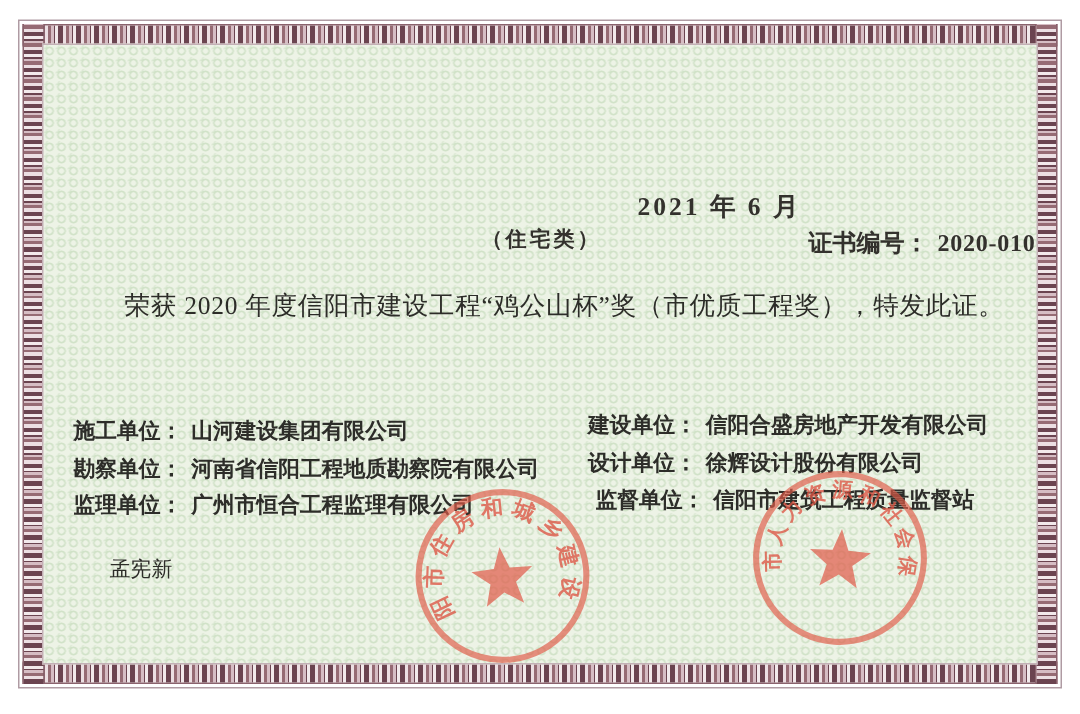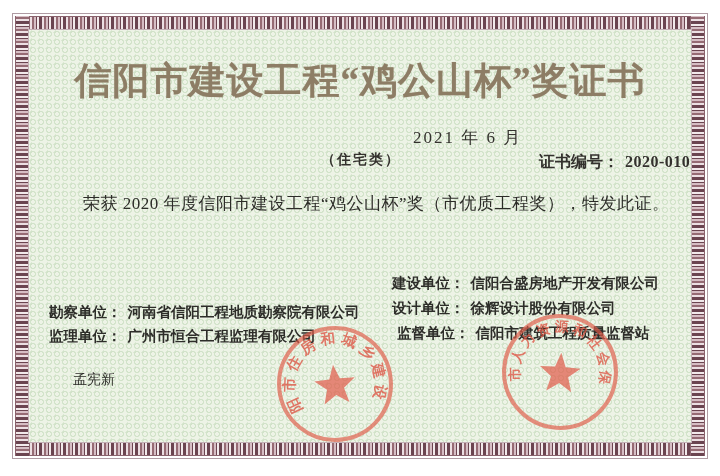--- a/index.html
+++ b/index.html
@@ -41,21 +41,21 @@
       radial-gradient(circle at 0px 0px, rgba(255,255,255,0) 1.6px, rgba(186,212,176,.35) 2px 2.8px, rgba(255,255,255,0) 3.2px);
     background-size:8px 8px;
     border:1px solid #c3b0b6;
   }
   .abs{position:absolute;white-space:nowrap;}
   .title{
     left:0;right:0;top:26px;text-align:center;
     font-size:37px;font-weight:bold;letter-spacing:1px;color:#8d7d65;
     text-shadow:0 0 1px rgba(141,125,101,.35);
   }
-  .date{left:384px;top:96px;font-size:17px;font-weight:normal;color:#33312d;letter-spacing:2px;}
+  .date{left:396px;top:96px;font-size:17px;font-weight:bold;color:#33312d;letter-spacing:2px;}
   .category{left:292px;top:121px;font-size:14px;font-weight:bold;color:#33312d;letter-spacing:2px;}
   .certno{left:510px;top:122px;font-size:16px;font-weight:bold;color:#33312d;}
   .certno .num{margin-left:6px;letter-spacing:.5px;}
   .recipient{
     left:16px;top:150px;font-size:18px;color:#474e46;letter-spacing:1.5px;
     font-family:"Liberation Serif","DejaVu Serif",serif;font-weight:600;
   }
   .body-text{
     position:absolute;left:20px;right:18px;top:159px;
     font-size:17px;line-height:30px;font-weight:normal;color:#2c2c28;
@@ -83,33 +83,35 @@
 
 <div class="cert">
   <div class="frame-outline"></div>
   <div class="band h top"></div>
   <div class="band h bot"></div>
   <div class="band v left"></div>
   <div class="band v right"></div>
 
   <div class="paper">
 
-    <div class="abs title">信阳市建设工程“鸡公山杯”奖证书</div>
 
     <div class="abs date">2021 年 6 月</div>
 
     <div class="abs category">（住宅类）</div>
 
     <div class="abs certno">
       <span>证书编号：</span><span class="num">2020-010</span>
     </div>
 
 
     <div class="body-text">荣获 2020 年度信阳市建设工程“鸡公山杯”奖（市优质工程奖），特发此证。</div>
 
+    <div class="abs unit-row u-l0">
+      <span class="lab">施工单位：</span><span>山河建设集团有限公司</span>
+    </div>
     <div class="abs unit-row u-l2">
       <span class="lab">监理单位：</span><span>广州市恒合工程监理有限公司</span>
     </div>
     <div class="abs unit-row u-l1">
       <span class="lab">勘察单位：</span><span>河南省信阳工程地质勘察院有限公司</span>
     </div>
     <div class="abs unit-row u-r0">
       <span class="lab">建设单位：</span><span>信阳合盛房地产开发有限公司</span>
     </div>
     <div class="abs unit-row u-r1">

